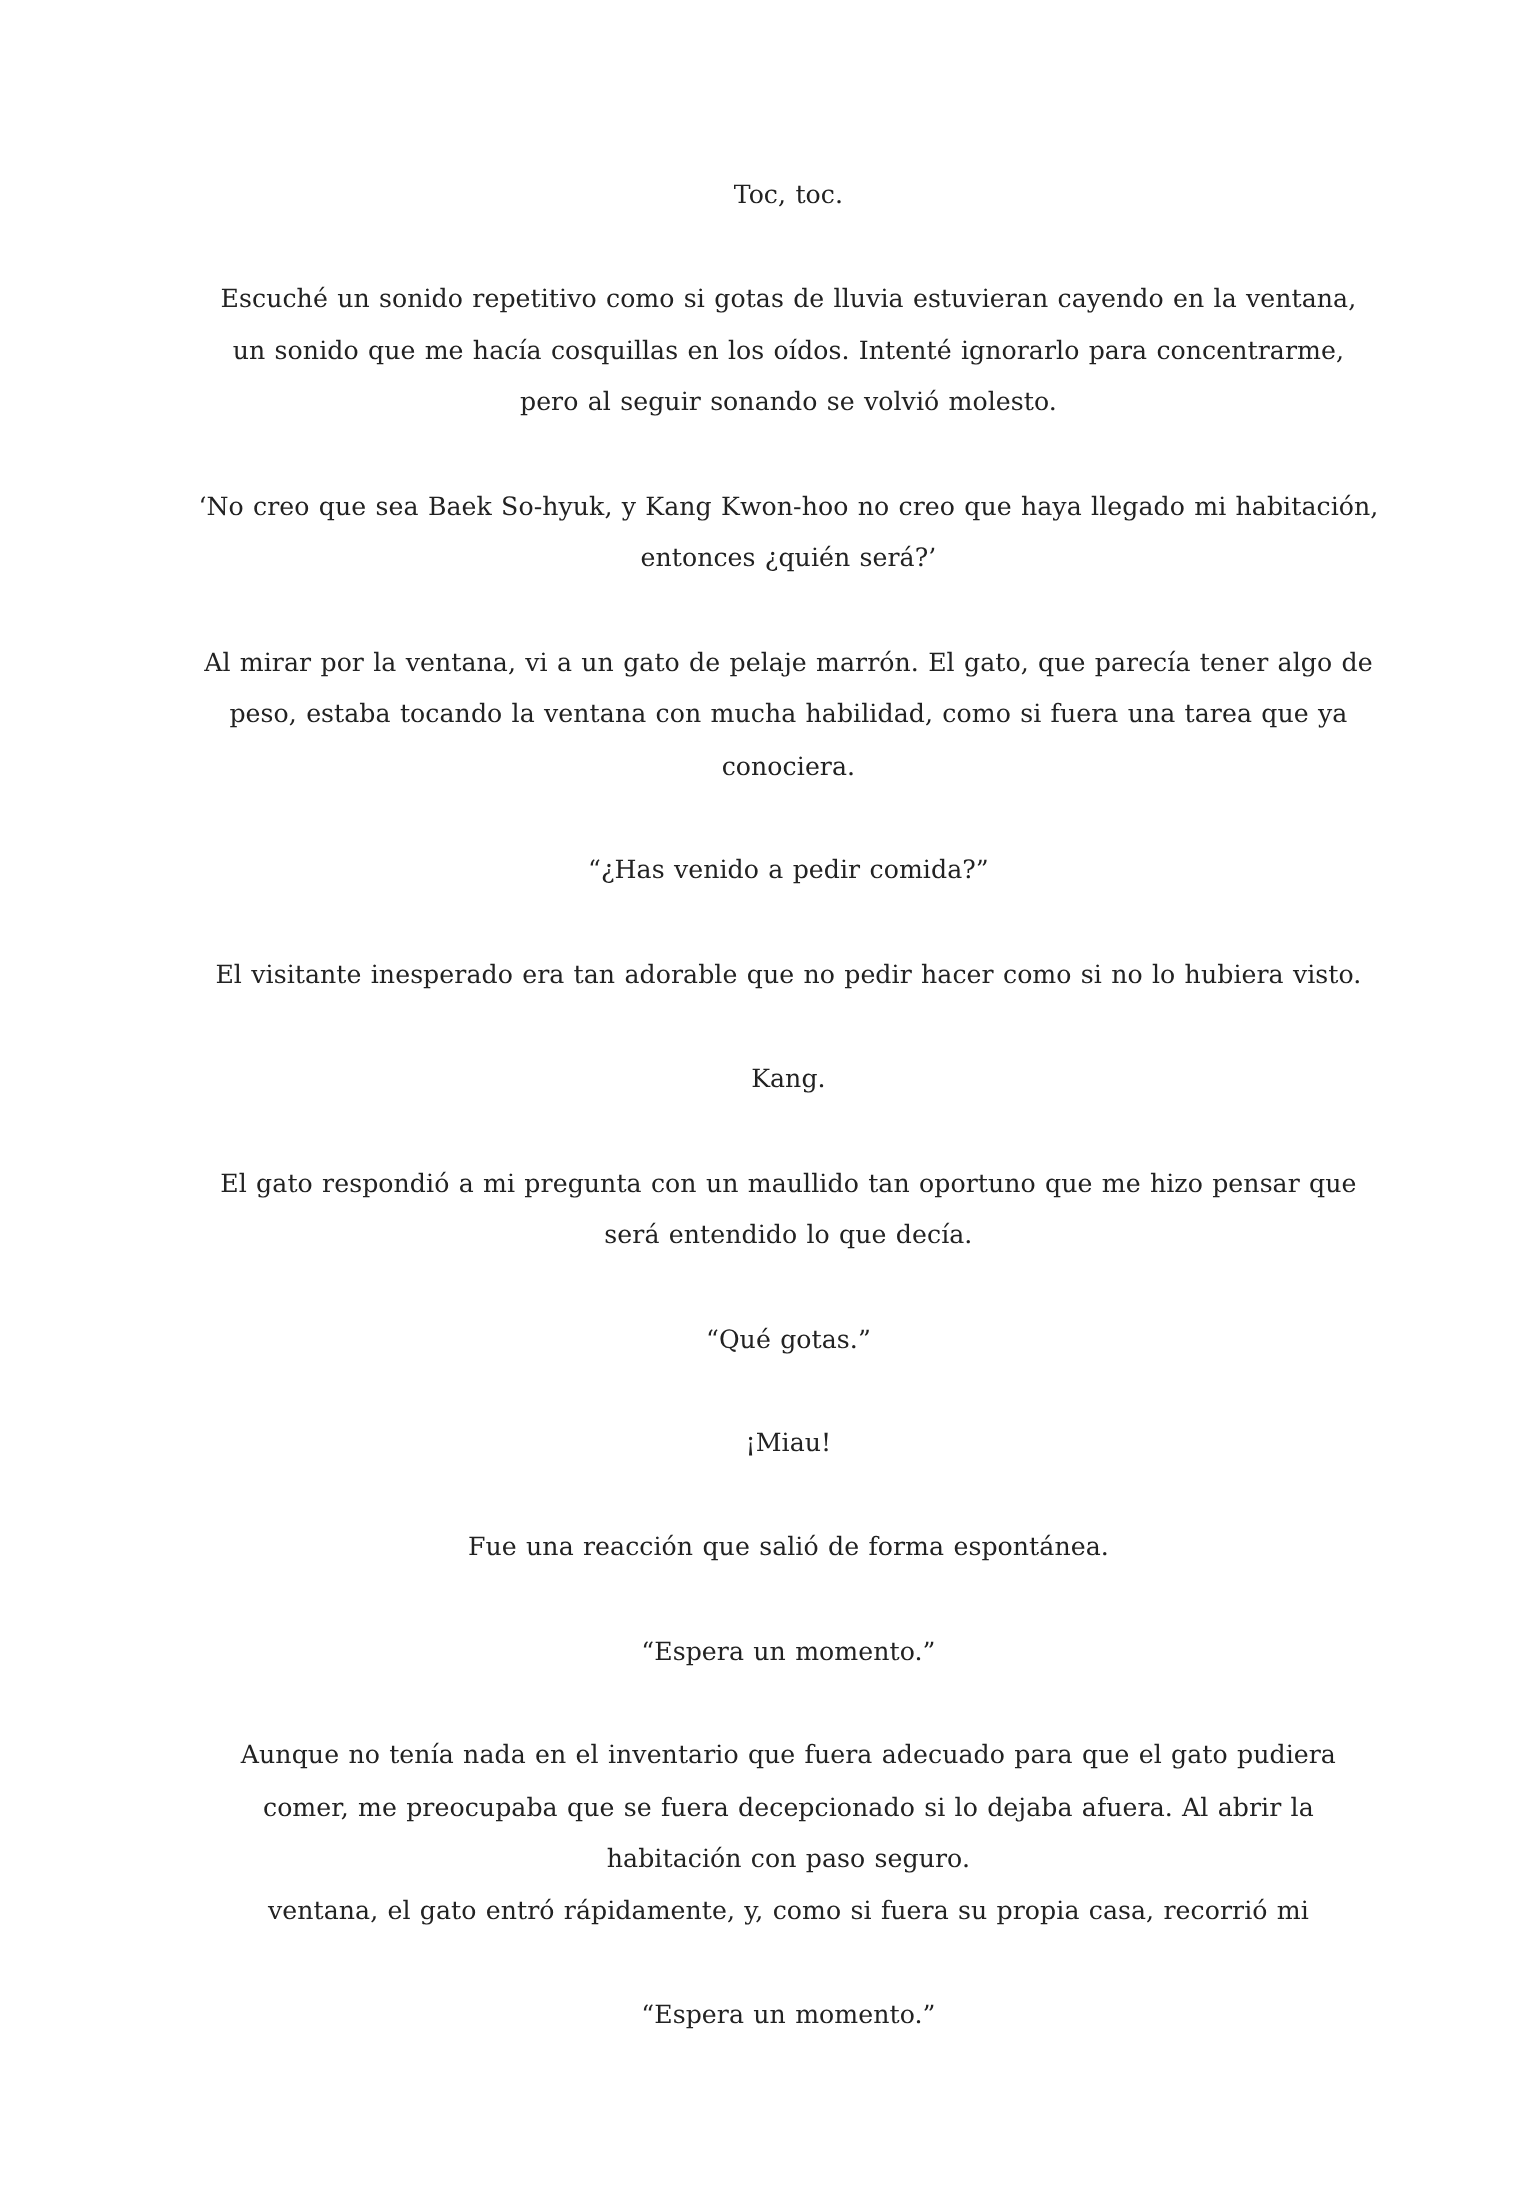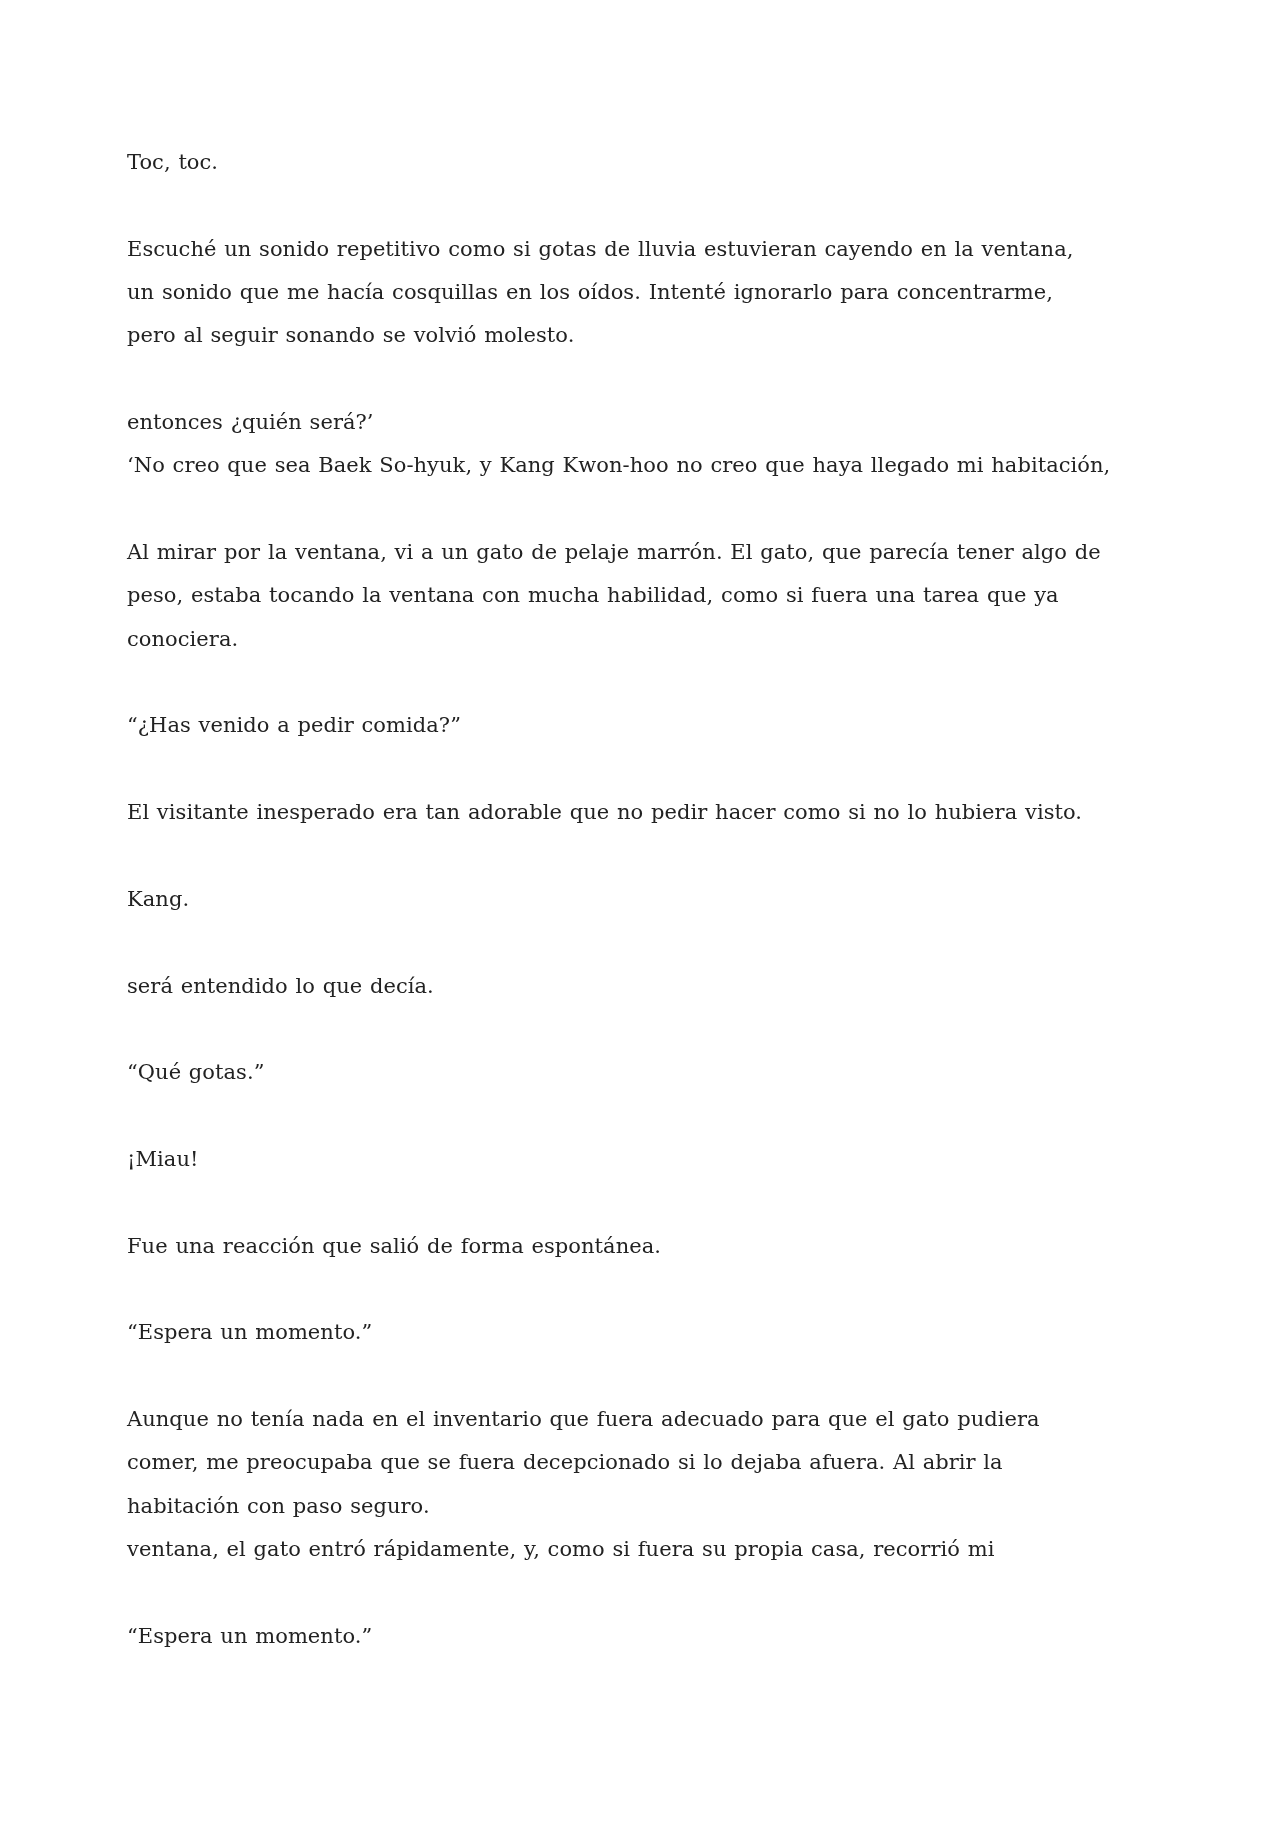--- a/index.html
+++ b/index.html
@@ -24,40 +24,41 @@
       color: #222222;
       letter-spacing: 0.05px;
       word-spacing: 1px;
     }
     .para {
       margin: 0 0 43.35px 0;
     }
     .line {
       display: block;
       white-space: nowrap;
+      text-align: center;
     }
   </style>
 </head>
 <body>
 
 <div class="page">
 
   <p class="para">
     <span class="line">Toc, toc.</span>
   </p>
 
   <p class="para">
     <span class="line">Escuché un sonido repetitivo como si gotas de lluvia estuvieran cayendo en la ventana,</span>
     <span class="line">un sonido que me hacía cosquillas en los oídos. Intenté ignorarlo para concentrarme,</span>
     <span class="line">pero al seguir sonando se volvió molesto.</span>
   </p>
 
   <p class="para">
+    <span class="line">‘No creo que sea Baek So-hyuk, y Kang Kwon-hoo no creo que haya llegado mi habitación,</span>
     <span class="line">entonces ¿quién será?’</span>
-    <span class="line">‘No creo que sea Baek So-hyuk, y Kang Kwon-hoo no creo que haya llegado mi habitación,</span>
   </p>
 
   <p class="para">
     <span class="line">Al mirar por la ventana, vi a un gato de pelaje marrón. El gato, que parecía tener algo de</span>
     <span class="line">peso, estaba tocando la ventana con mucha habilidad, como si fuera una tarea que ya</span>
     <span class="line">conociera.</span>
   </p>
 
   <p class="para">
     <span class="line">“¿Has venido a pedir comida?”</span>
@@ -65,20 +66,21 @@
 
   <p class="para">
     <span class="line">El visitante inesperado era tan adorable que no pedir hacer como si no lo hubiera visto.</span>
   </p>
 
   <p class="para">
     <span class="line">Kang.</span>
   </p>
 
   <p class="para">
+    <span class="line">El gato respondió a mi pregunta con un maullido tan oportuno que me hizo pensar que</span>
     <span class="line">será entendido lo que decía.</span>
   </p>
 
   <p class="para">
     <span class="line">“Qué gotas.”</span>
   </p>
 
   <p class="para">
     <span class="line">¡Miau!</span>
   </p>

